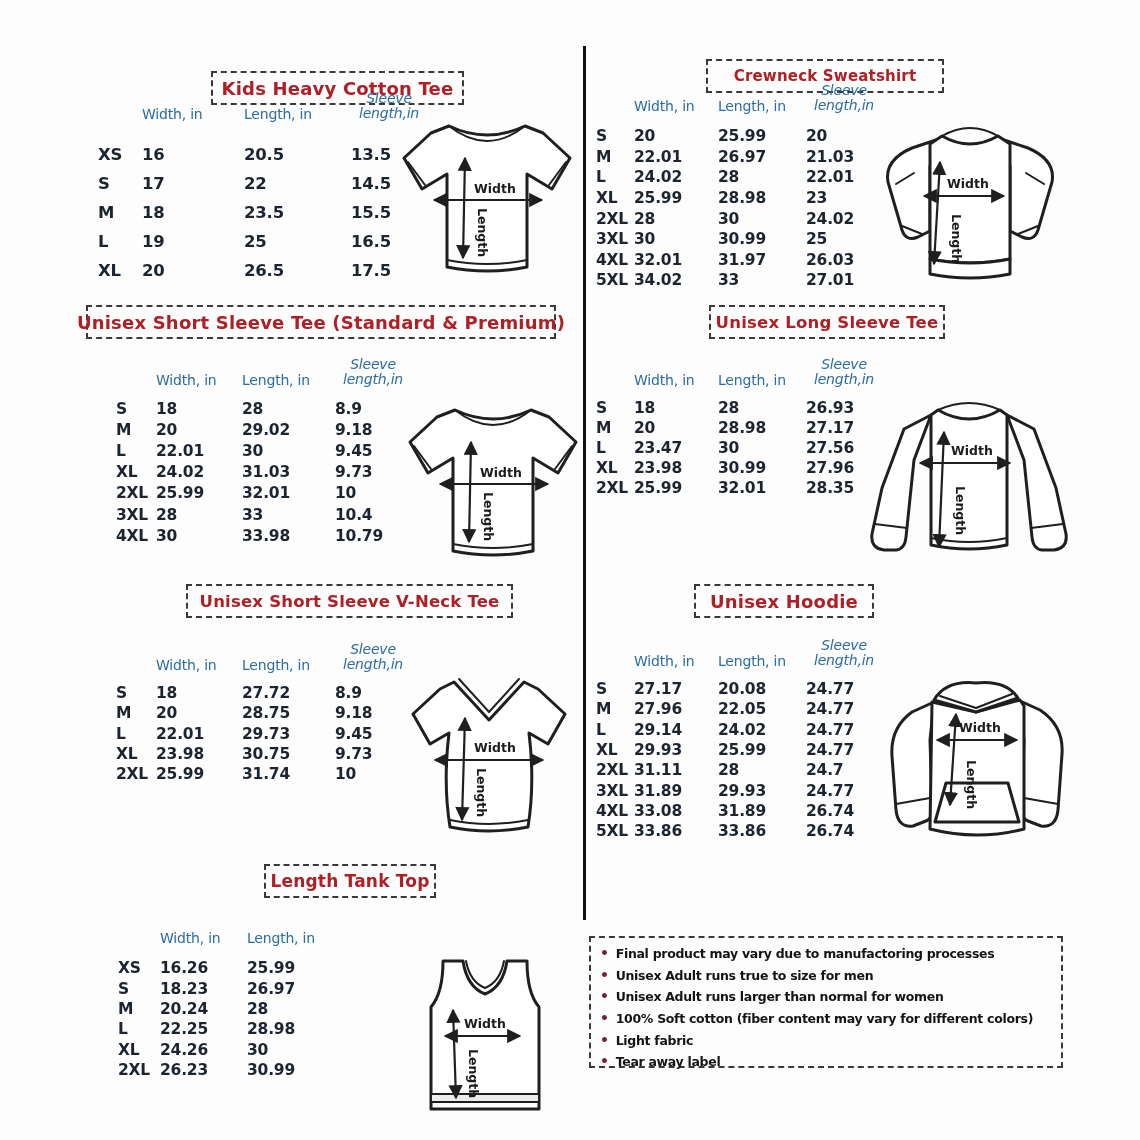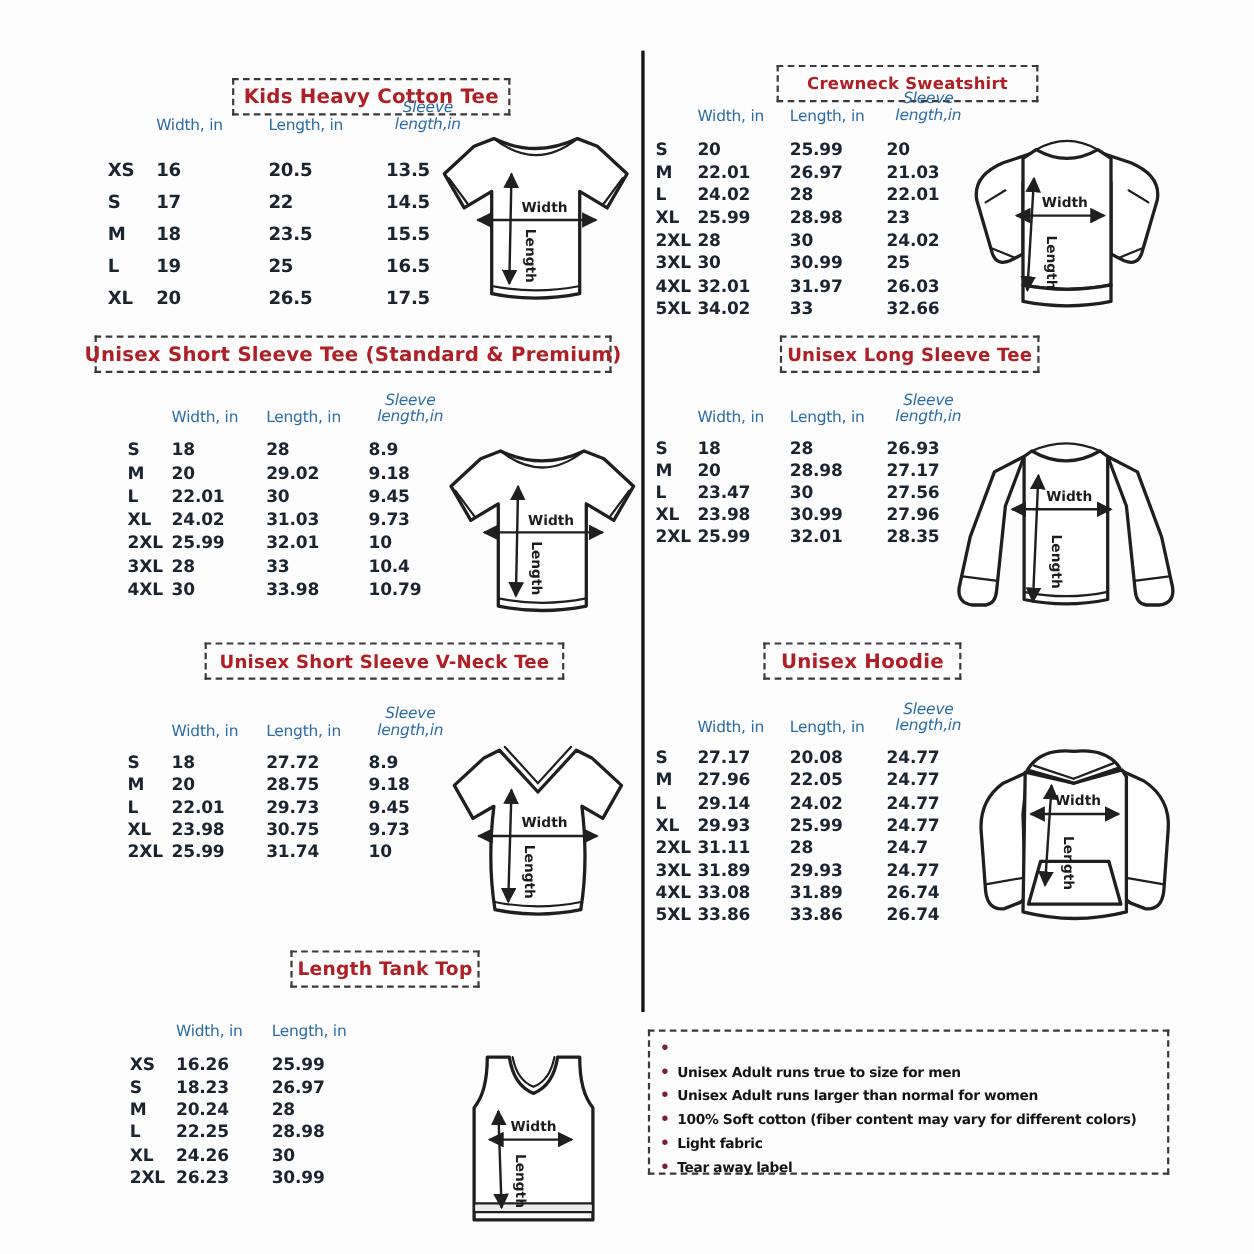--- a/index.html
+++ b/index.html
@@ -141,21 +141,21 @@
         <div class="cell val">30</div>
         <div class="cell val">30.99</div>
         <div class="cell val">25</div>
         <div class="cell size">4XL</div>
         <div class="cell val">32.01</div>
         <div class="cell val">31.97</div>
         <div class="cell val">26.03</div>
         <div class="cell size">5XL</div>
         <div class="cell val">34.02</div>
         <div class="cell val">33</div>
-        <div class="cell val">32.66</div>
+        <div class="cell val">27.01</div>
       </div>
     <svg class="garment" style="left:862px; top:118px" width="216" height="177" viewBox="0 0 216 177">
       <path class="g" d="M80 20 L50 30 Q22 42 26 64 L40 112 Q44 124 56 119 L68 113 L68 48 Z"></path>
       <path class="g" d="M136 20 L166 30 Q194 42 190 64 L176 112 Q172 124 160 119 L148 113 L148 48 Z"></path>
       <path class="g2" d="M34 66 L52 55"></path>
       <path class="g2" d="M182 66 L164 55"></path>
       <path class="g2" d="M40 108 L60 116"></path>
       <path class="g2" d="M176 108 L156 116"></path>
       <path class="g" d="M68 26 L80 18 Q108 34 136 18 L148 26 L148 141 Q108 149 68 141 Z"></path>
       <path class="g2" d="M80 18 Q108 2 136 18"></path>
@@ -389,20 +389,21 @@
       <line class="arrow" x1="20" y1="83" x2="95" y2="83"></line>
       <line class="arrow" x1="28" y1="57" x2="31" y2="145"></line>
       <text class="gl" x="60" y="75" text-anchor="middle">Width</text>
       <text class="gl" transform="translate(44 96) rotate(90)">Length</text>
     </svg>
   </div>
 
   <div class="notes">
     <div class="note">
         <span class="bullet">•</span>
+        <span>Final product may vary due to manufactoring processes</span>
       </div>
     <div class="note">
         <span class="bullet">•</span>
         <span>Unisex Adult runs true to size for men</span>
       </div>
     <div class="note">
         <span class="bullet">•</span>
         <span>Unisex Adult runs larger than normal for women</span>
       </div>
     <div class="note">

